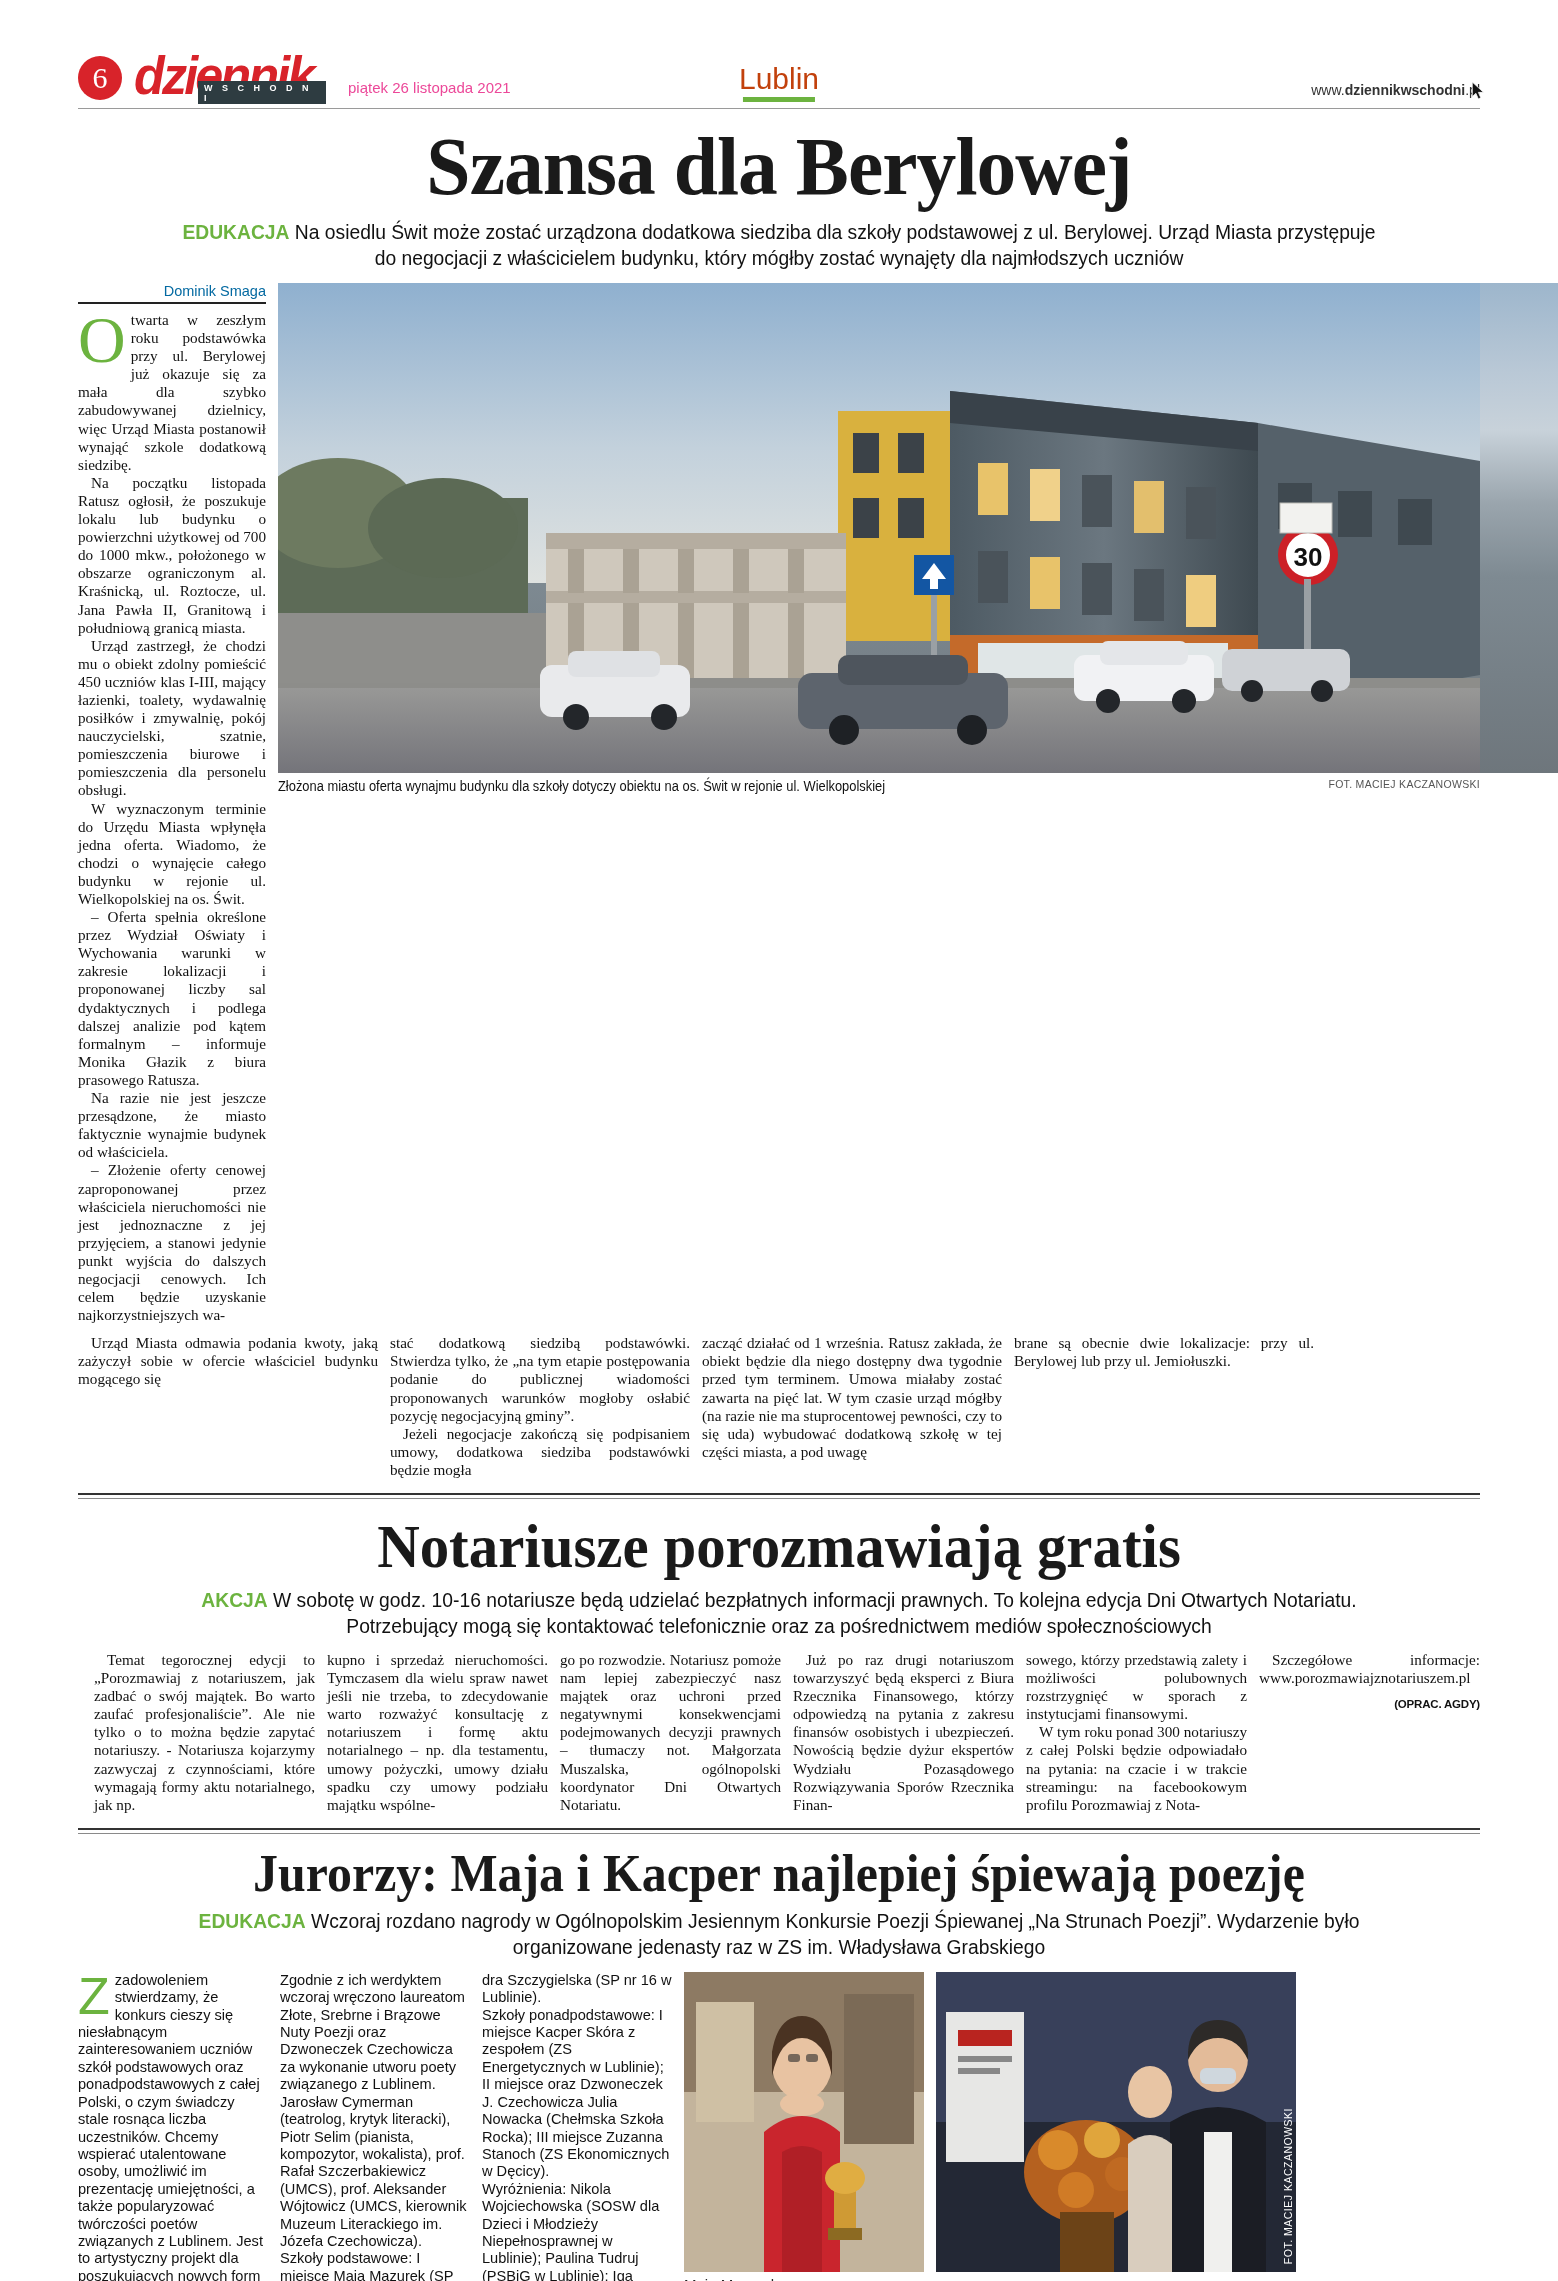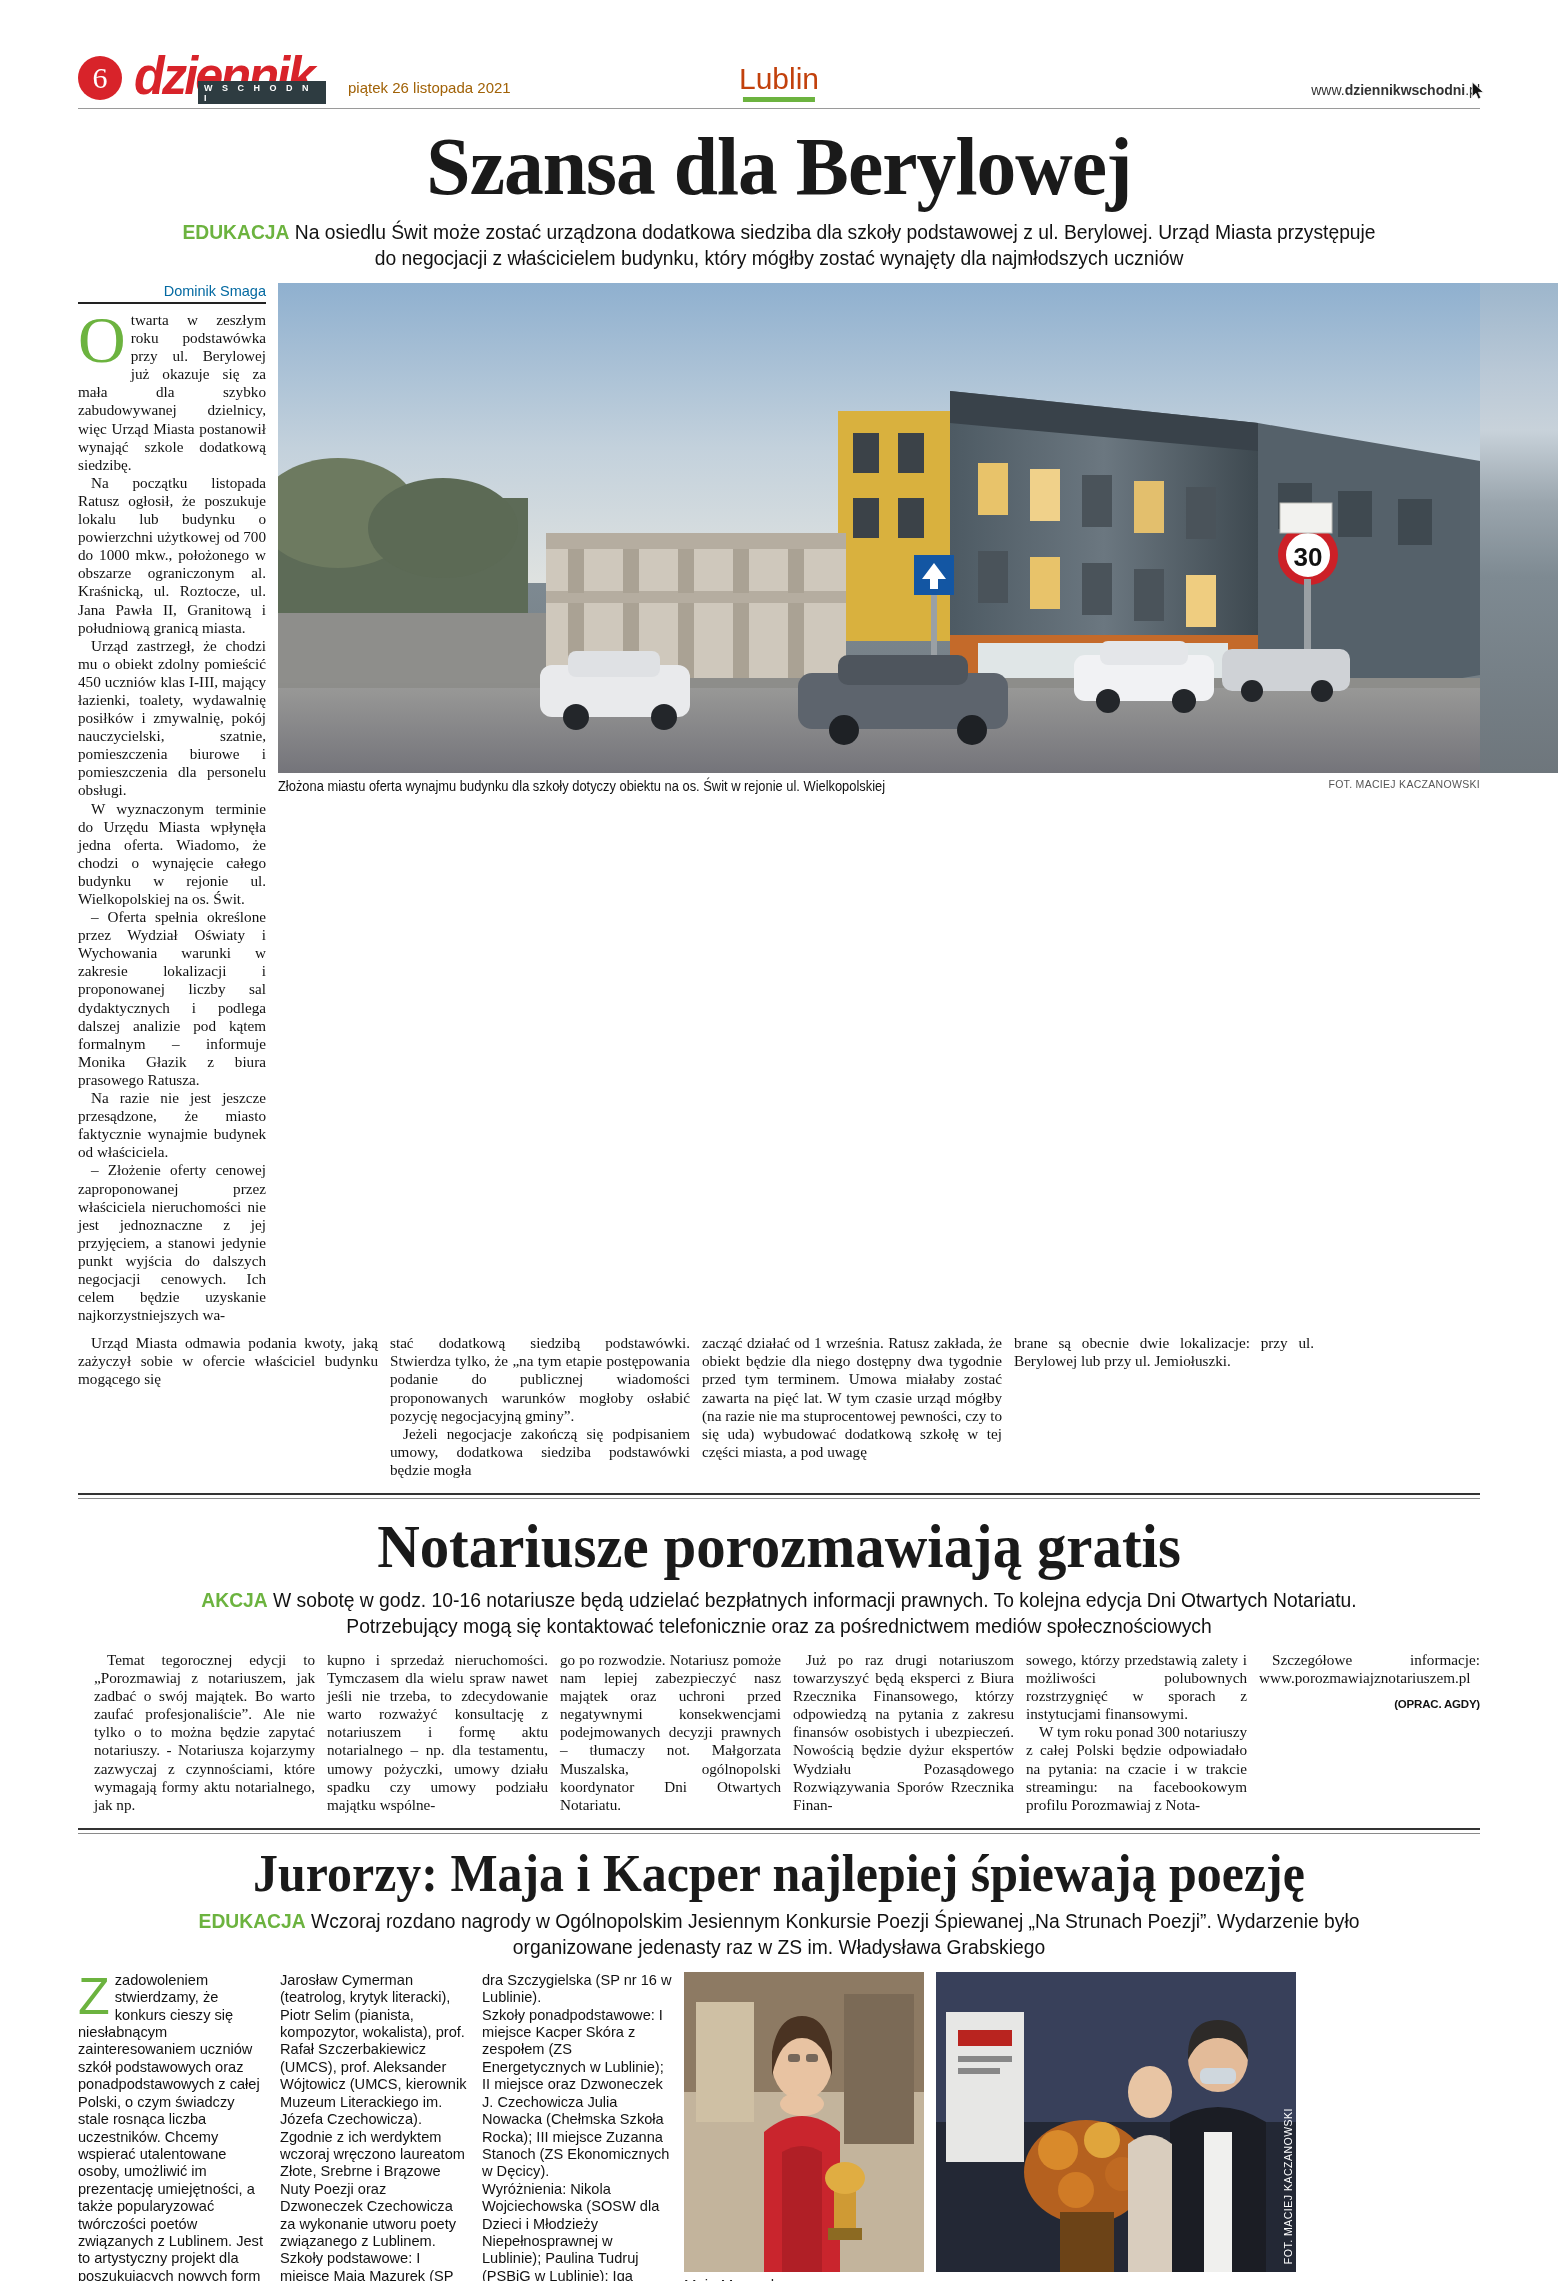--- a/index.html
+++ b/index.html
@@ -34,21 +34,21 @@
   }
   .logo-sub {
     position:absolute; left:64px; bottom:-2px;
     background:#2e3c41; color:#fff;
     font-family:"Liberation Sans", sans-serif;
     font-size:9px; font-weight:bold; letter-spacing:3.5px;
     padding:2px 5px 1px 6px;
   }
   .issue-date {
     font-family:"Liberation Sans", sans-serif;
-    font-size:15px; color:#a16207; margin-left:22px; margin-bottom:8px;
+    font-size:15px; color:#ec4899; margin-left:22px; margin-bottom:8px;
     white-space:nowrap;
   }
   .section-name {
     position:absolute; left:50%; transform:translateX(-50%);
     bottom:6px; text-align:center;
   }
   .section-name .sn-text {
     font-family:"Liberation Sans", sans-serif;
     font-size:30px; color:#c2410c; font-weight:300; letter-spacing:0px;
     line-height:32px;
@@ -381,22 +381,22 @@
   <div class="lead">
     <span class="kicker">EDUKACJA</span><span> Wczoraj rozdano nagrody w Ogólnopolskim Jesiennym Konkursie Poezji Śpiewanej „Na Strunach Poezji”. Wydarzenie było organizowane jedenasty raz w ZS im. Władysława Grabskiego</span>
   </div>
 
   <div class="a3">
     <div class="a3-col sanstext">
       <p><span class="dropcap-z">Z</span><span>zadowoleniem stwierdzamy, że konkurs cieszy się niesłabnącym zainteresowaniem uczniów szkół podstawowych oraz ponadpodstawowych z całej Polski, o czym świadczy stale rosnąca liczba uczestników. Chcemy wspierać utalentowane osoby, umożliwić im prezentację umiejętności, a także popularyzować twórczości poetów związanych z Lublinem. Jest to artystyczny projekt dla poszukujących nowych form wypowiedzi</span></p>
 
     </div>
     <div class="a3-col sanstext">
+      <p>Zgodnie z ich werdyktem wczoraj wręczono laureatom Złote, Srebrne i Brązowe Nuty Poezji oraz Dzwoneczek Czechowicza za wykonanie utworu poety związanego z Lublinem.</p>
       <p>Jarosław Cymerman (teatrolog, krytyk literacki), Piotr Selim (pianista, kompozytor, wokalista), prof. Rafał Szczerbakiewicz (UMCS), prof. Aleksander Wójtowicz (UMCS, kierownik Muzeum Literackiego im. Józefa Czechowicza).</p>
-      <p>Zgodnie z ich werdyktem wczoraj wręczono laureatom Złote, Srebrne i Brązowe Nuty Poezji oraz Dzwoneczek Czechowicza za wykonanie utworu poety związanego z Lublinem.</p>
       <p>Szkoły podstawowe: I miejsce Maja Mazurek (SP nr 3 w Lublinie); II miejsce Ewelina Matejko (SP w Tłuszczu); III- nie zostało przyznane. Wyróżnienia: Aleksan-</p>
     </div>
     <div class="a3-col sanstext">
       <p>dra Szczygielska (SP nr 16 w Lublinie).</p>
       <p>Szkoły ponadpodstawowe: I miejsce Kacper Skóra z zespołem (ZS Energetycznych w Lublinie); II miejsce oraz Dzwoneczek J. Czechowicza Julia Nowacka (Chełmska Szkoła Rocka); III miejsce Zuzanna Stanoch (ZS Ekonomicznych w Dęcicy).</p>
       <p>Wyróżnienia: Nikola Wojciechowska (SOSW dla Dzieci i Młodzieży Niepełnosprawnej w Lublinie); Paulina Tudruj (PSBiG w Lublinie); Iga Rejmak (MDK „ Pod Akacją”); Monika Izdebska (ZS nr 1 w Lublinie) i Dominik Poroch (Bursa Szkolna nr 5 w Lublinie)</p>
 
     </div>
 
     <div style="width:240px;">

